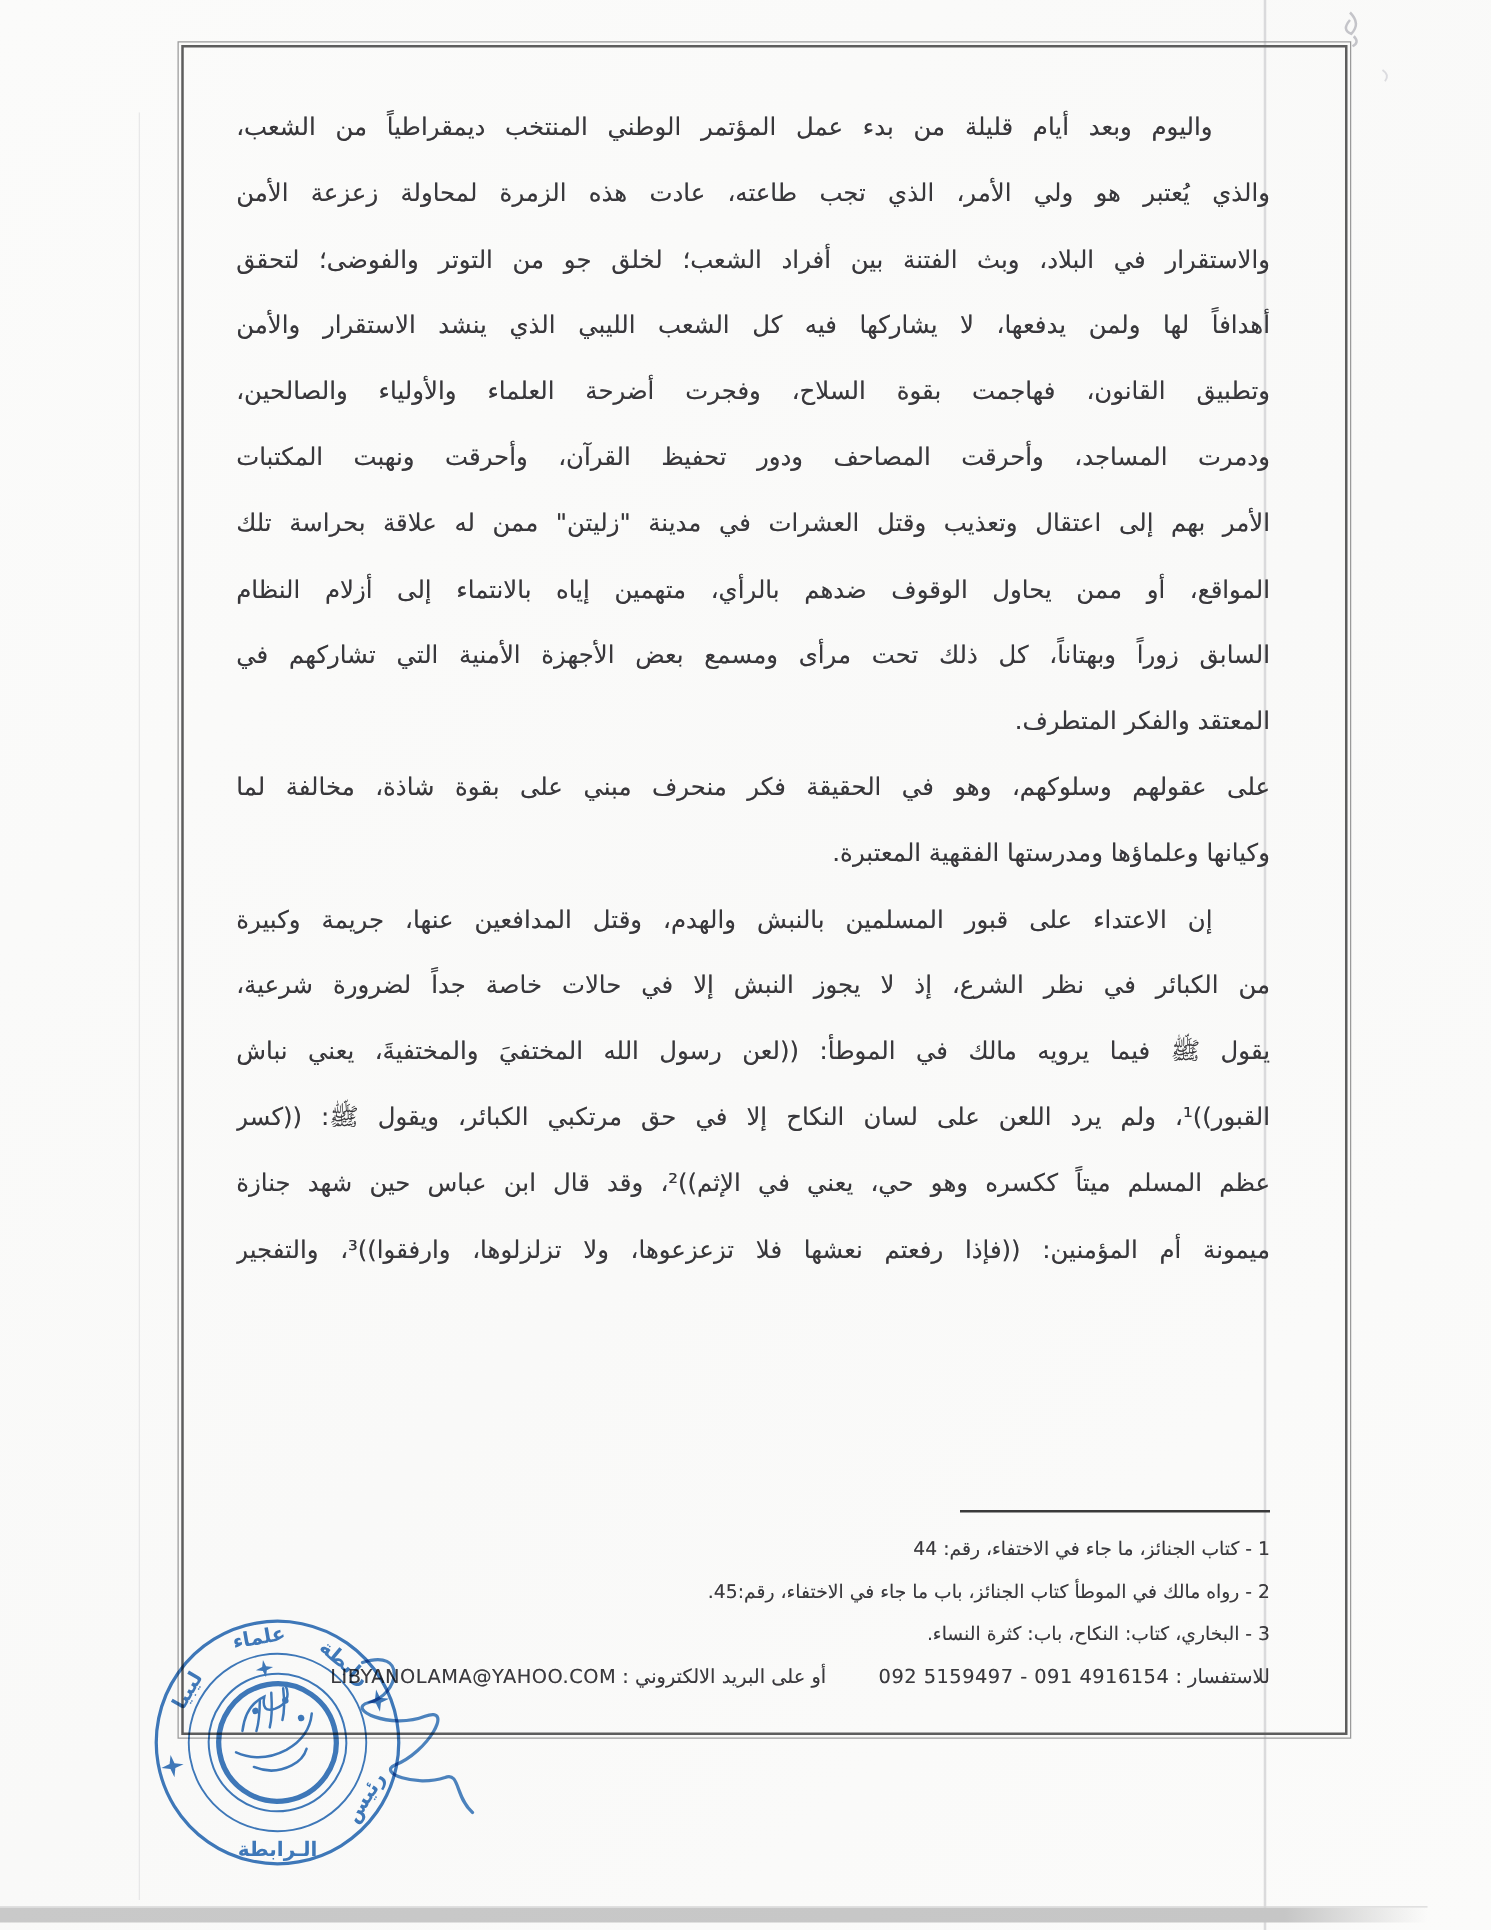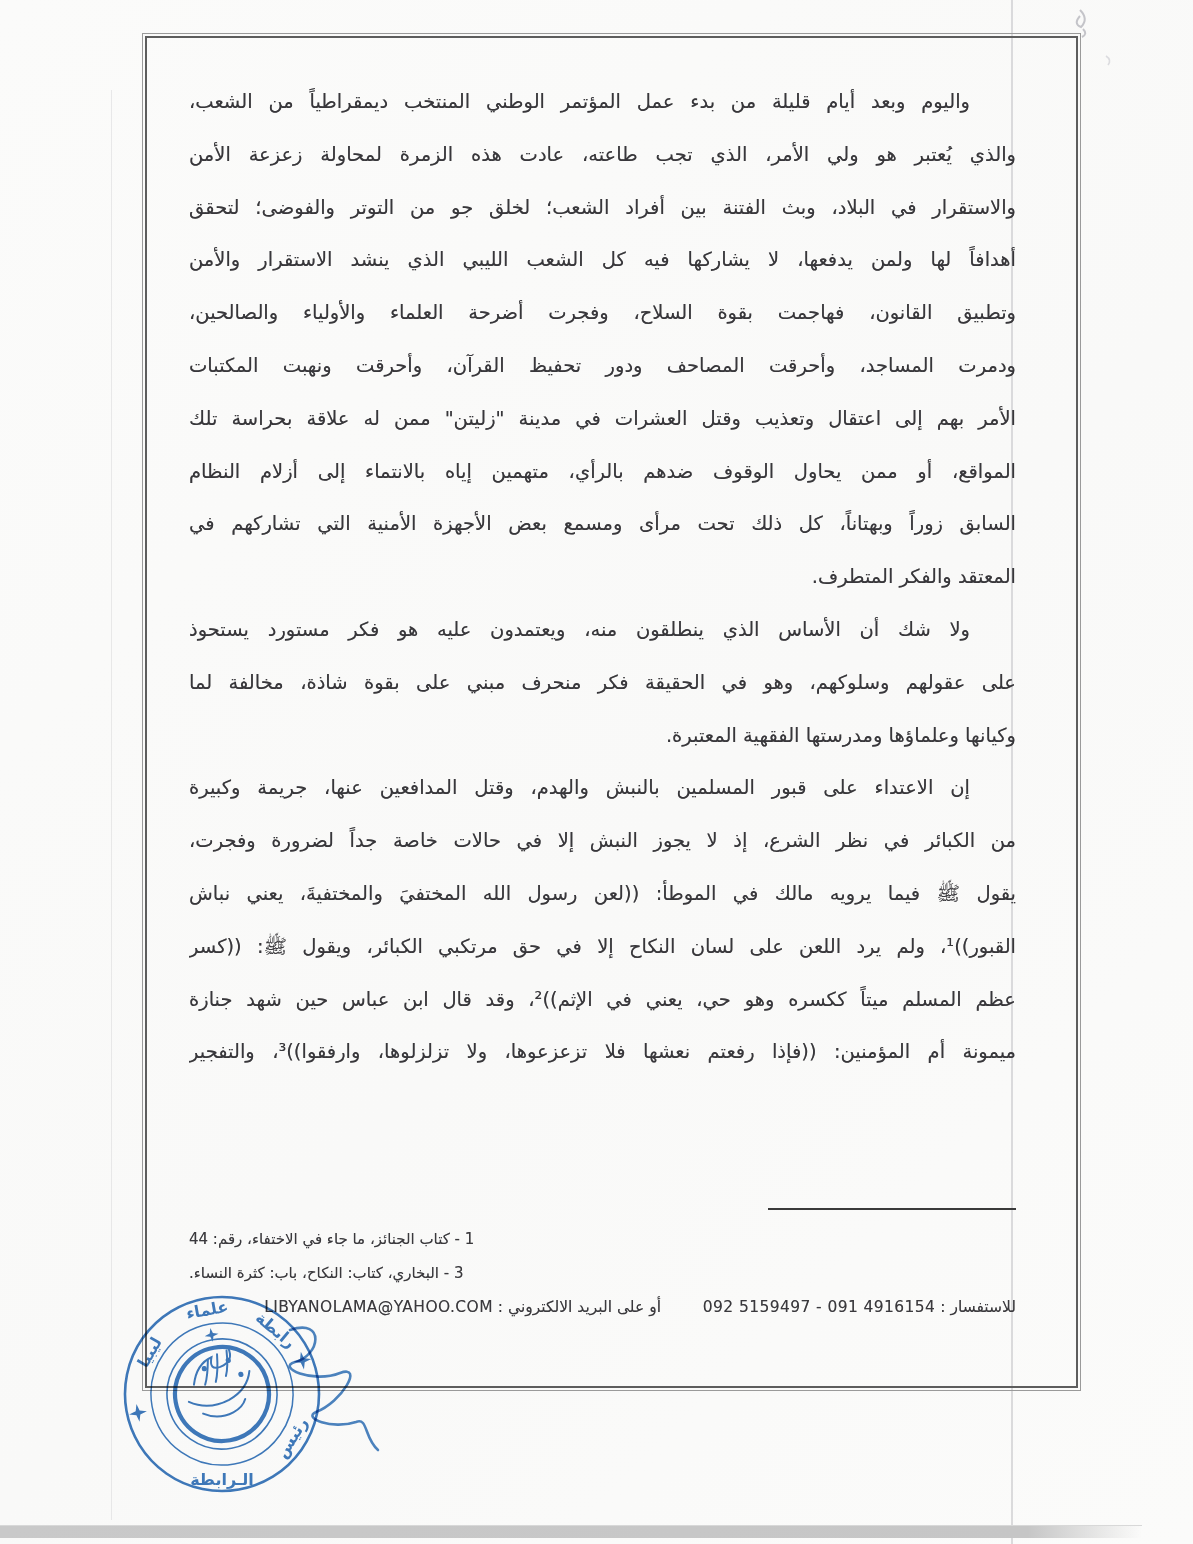--- a/index.html
+++ b/index.html
@@ -23,21 +23,21 @@
     position:absolute;top:38px;right:60px;left:42px;
     direction:rtl;color:#38373b;font-size:19.5px;
     text-shadow:0 0 .4px rgba(40,40,40,.45);
   }
   .line{height:52.8px;line-height:52.8px;text-align:justify;text-align-last:justify;overflow:hidden;}
   .line.indent{padding-right:46px;}
   .line.endline{text-align-last:right;}
   
   .footnotes{position:absolute;top:1170px;right:60px;left:42px;direction:rtl;color:#3a393d;}
   .fn-sep{width:248px;border-top:2px solid #3a3a3a;margin:0 0 12px auto;height:0;}
-  .fn-line{font-size:15px;line-height:34px;text-align:left;text-shadow:0 0 .3px rgba(40,40,40,.4);}
+  .fn-line{font-size:15px;line-height:34px;text-align:right;text-shadow:0 0 .3px rgba(40,40,40,.4);}
   .contact{font-size:15.5px;line-height:30px;text-align:right;white-space:nowrap;margin-top:2px;
            text-shadow:0 0 .3px rgba(40,40,40,.4);}
   .contact .ltr{direction:ltr;unicode-bidi:embed;display:inline-block;letter-spacing:.4px;}
   .contact .gap{display:inline-block;width:32px;}
   
   .stamp{position:absolute;left:116px;top:1288px;width:212px;height:212px;
          transform:rotate(-10deg);mix-blend-mode:multiply;opacity:.92;}
   .stamp text{font-family:"DejaVu Sans",sans-serif;font-weight:bold;}
   .signature{position:absolute;left:268px;top:1318px;width:140px;height:150px;
              mix-blend-mode:multiply;opacity:.85;}
@@ -67,35 +67,35 @@
           <div class="line indent">واليوم وبعد أيام قليلة من بدء عمل المؤتمر الوطني المنتخب ديمقراطياً من الشعب،</div>
           <div class="line">والذي يُعتبر هو ولي الأمر، الذي تجب طاعته، عادت هذه الزمرة لمحاولة زعزعة الأمن</div>
           <div class="line">والاستقرار في البلاد، وبث الفتنة بين أفراد الشعب؛ لخلق جو من التوتر والفوضى؛ لتحقق</div>
           <div class="line">أهدافاً لها ولمن يدفعها، لا يشاركها فيه كل الشعب الليبي الذي ينشد الاستقرار والأمن</div>
           <div class="line">وتطبيق القانون، فهاجمت بقوة السلاح، وفجرت أضرحة العلماء والأولياء والصالحين،</div>
           <div class="line">ودمرت المساجد، وأحرقت المصاحف ودور تحفيظ القرآن، وأحرقت ونهبت المكتبات</div>
           <div class="line">الأمر بهم إلى اعتقال وتعذيب وقتل العشرات في مدينة "زليتن" ممن له علاقة بحراسة تلك</div>
           <div class="line">المواقع، أو ممن يحاول الوقوف ضدهم بالرأي، متهمين إياه بالانتماء إلى أزلام النظام</div>
           <div class="line">السابق زوراً وبهتاناً، كل ذلك تحت مرأى ومسمع بعض الأجهزة الأمنية التي تشاركهم في</div>
           <div class="line endline">المعتقد والفكر المتطرف.</div>
-          <div class="line indent">ولا شك أن الأساس الذي ينطلقون منه، ويعتمدون عليه هو فكر مستورد يستحوذ</div>
           <div class="line">على عقولهم وسلوكهم، وهو في الحقيقة فكر منحرف مبني على بقوة شاذة، مخالفة لما</div>
           <div class="line endline">وكيانها وعلماؤها ومدرستها الفقهية المعتبرة.</div>
           <div class="line indent">إن الاعتداء على قبور المسلمين بالنبش والهدم، وقتل المدافعين عنها، جريمة وكبيرة</div>
-          <div class="line">من الكبائر في نظر الشرع، إذ لا يجوز النبش إلا في حالات خاصة جداً لضرورة وفجرت،</div>
+          <div class="line">من الكبائر في نظر الشرع، إذ لا يجوز النبش إلا في حالات خاصة جداً لضرورة شرعية،</div>
           <div class="line">يقول ﷺ فيما يرويه مالك في الموطأ: ((لعن رسول الله المختفيَ والمختفيةَ، يعني نباش</div>
           <div class="line">القبور))¹، ولم يرد اللعن على لسان النكاح إلا في حق مرتكبي الكبائر، ويقول ﷺ: ((كسر</div>
           <div class="line">عظم المسلم ميتاً ككسره وهو حي، يعني في الإثم))²، وقد قال ابن عباس حين شهد جنازة</div>
           <div class="line">ميمونة أم المؤمنين: ((فإذا رفعتم نعشها فلا تزعزعوها، ولا تزلزلوها، وارفقوا))³، والتفجير</div>
         </div>
 
       <div class="footnotes">
         <div class="fn-sep"></div>
         <div id="fn-list">
             <div class="fn-line">1 - كتاب الجنائز، ما جاء في الاختفاء، رقم: 44</div>
+            <div class="fn-line">2 - رواه مالك في الموطأ كتاب الجنائز، باب ما جاء في الاختفاء، رقم:45.</div>
             <div class="fn-line">3 - البخاري، كتاب: النكاح، باب: كثرة النساء.</div>
           </div>
         <div class="contact">
           <span>للاستفسار :</span>
           <span class="ltr">092 5159497 - 091 4916154</span>
           <span class="gap"></span>
           <span>أو على البريد الالكتروني :</span>
           <span class="ltr">LIBYANOLAMA@YAHOO.COM</span>
         </div>
       </div>

